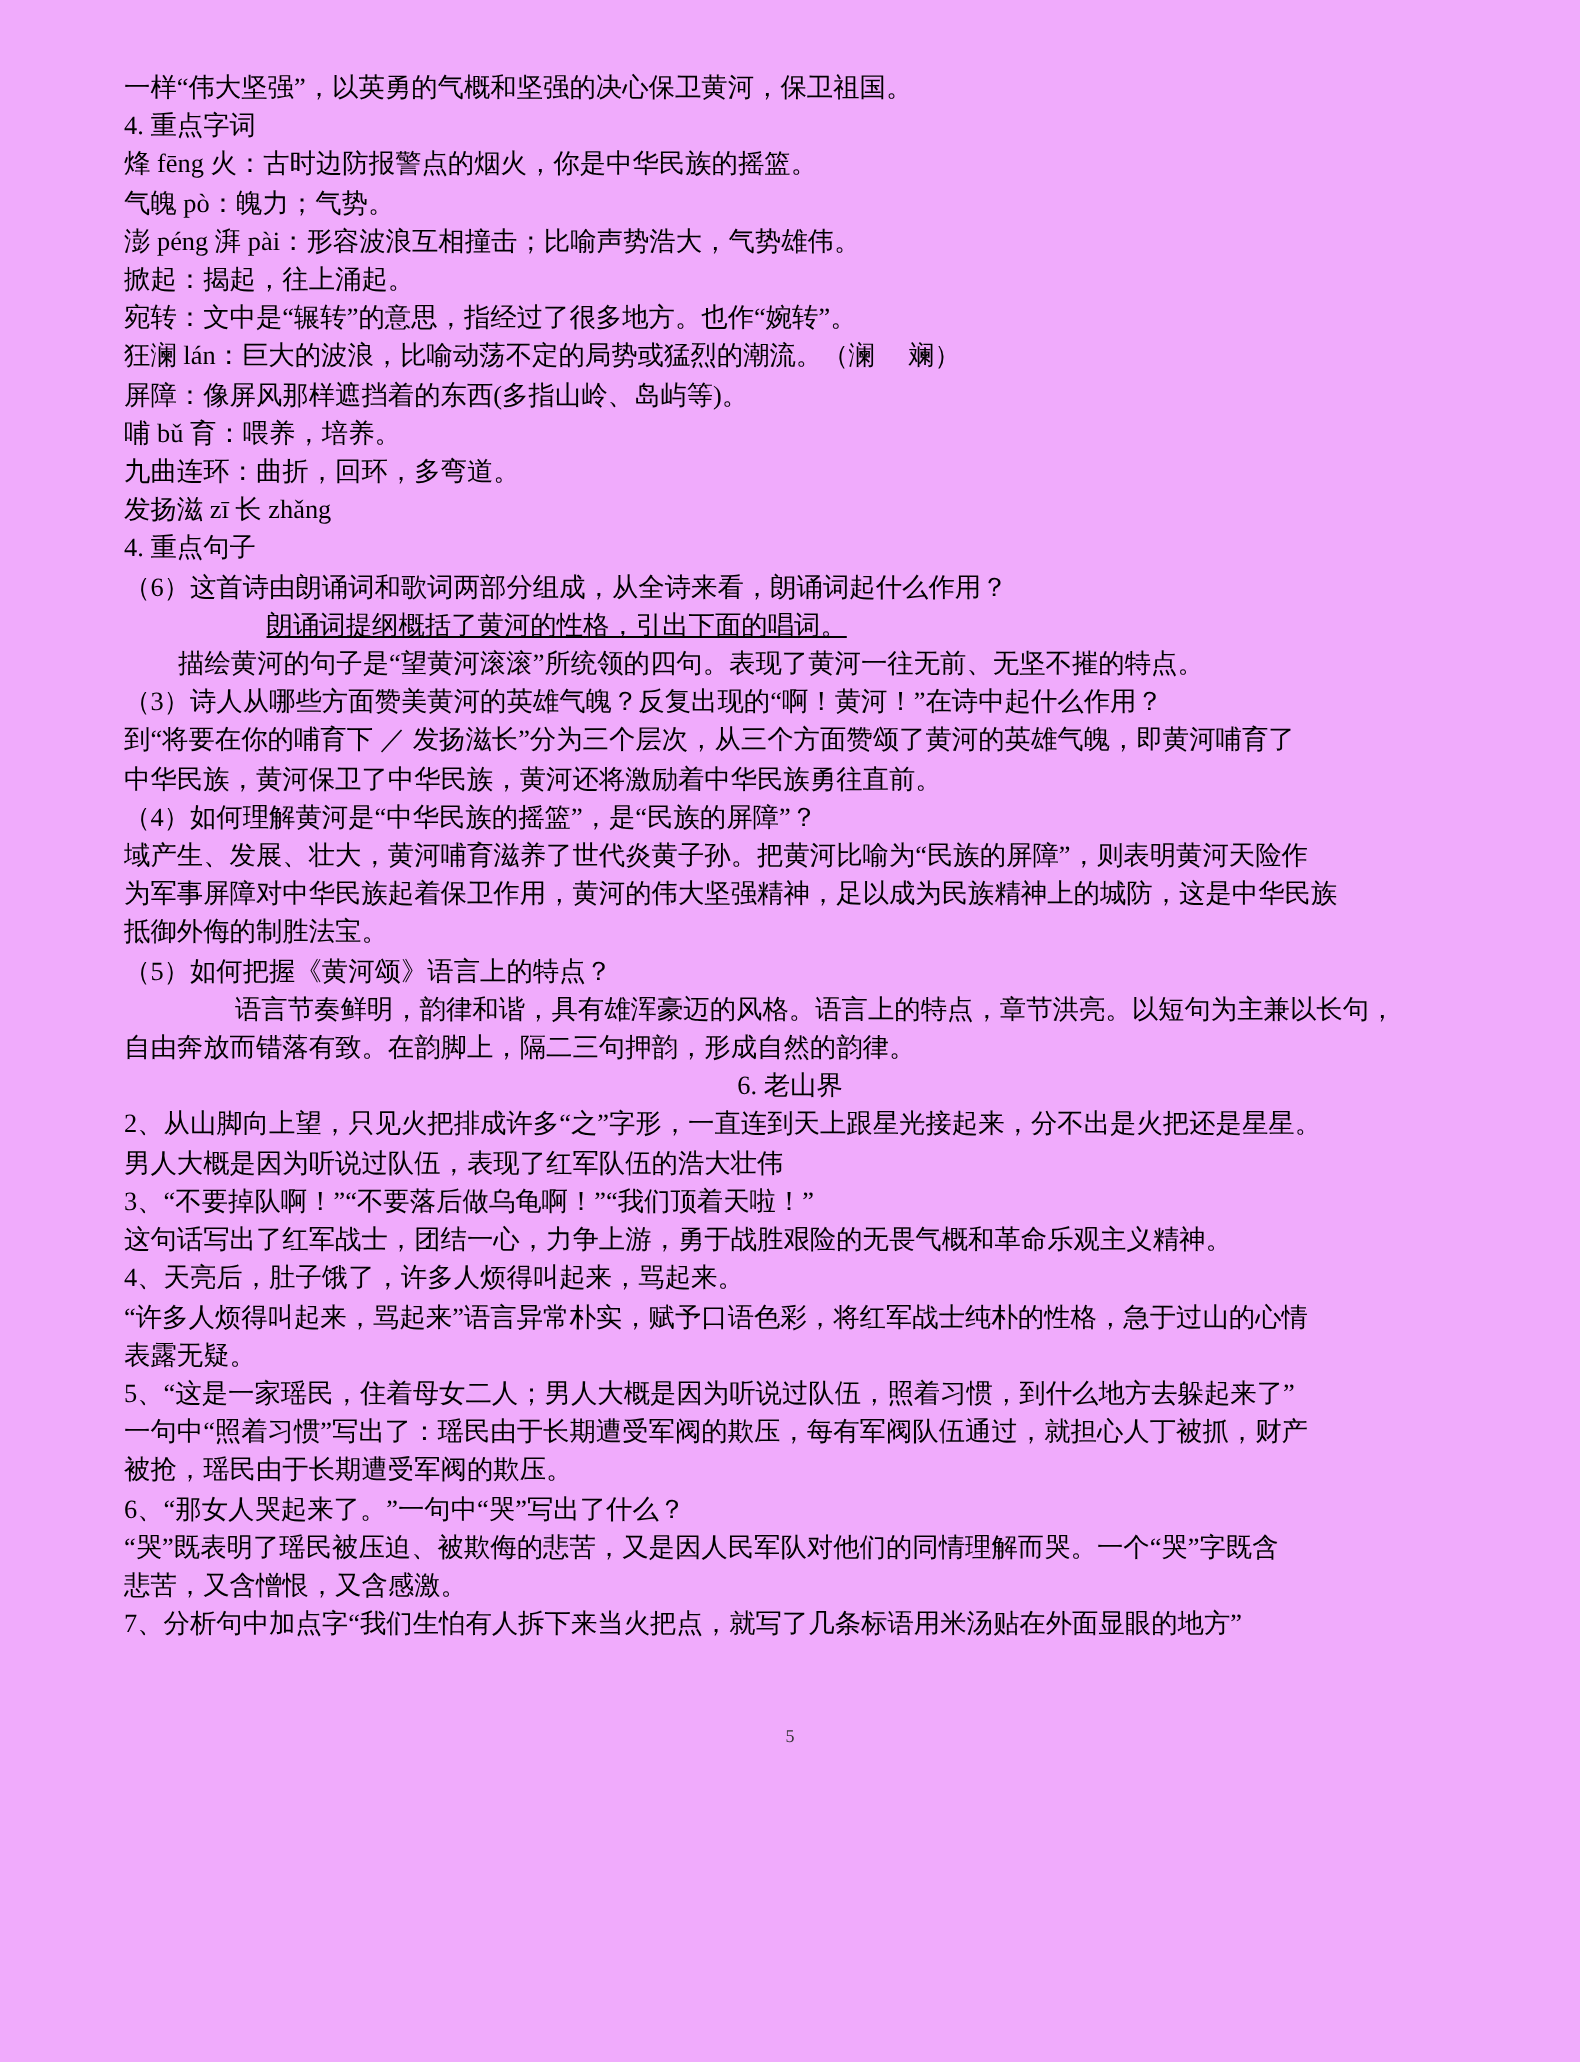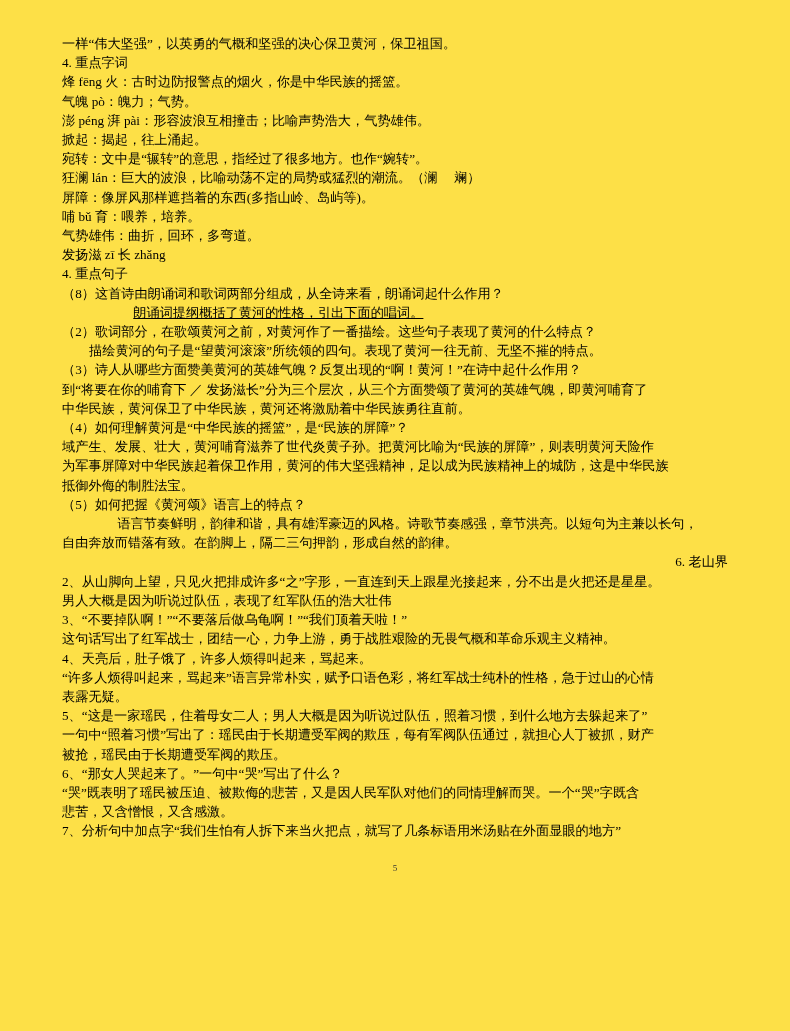--- a/index.html
+++ b/index.html
@@ -11,21 +11,21 @@
     width: 790px;
     height: 1031px;
     font-family: "Liberation Serif", "DejaVu Serif", serif;
     color: #000000;
     overflow: hidden;
   }
   .page {
     position: relative;
     width: 790px;
     height: 1031px;
-    background: #fde047;
+    background: #f0abfc;
     box-sizing: border-box;
     padding: 34px 62px 20px 62px;
   }
   .doc-body {
     font-size: 13.2px;
     line-height: 1.455;
     text-align: justify;
     text-justify: inter-ideograph;
   }
   .ln {
@@ -33,21 +33,21 @@
     padding: 0;
     white-space: pre-wrap;
     word-break: break-all;
   }
   
   .ind-0 { text-indent: 0; }
   .ind-2 { text-indent: 2.05em; }
   .ind-3 { text-indent: 3.1em; }
   .ind-4 { text-indent: 4.2em; }
   .ind-5 { text-indent: 5.4em; text-decoration: underline; }
-  .center { text-align: right; text-indent: 0; }
+  .center { text-align: center; text-indent: 0; }
   .page-number {
     position: absolute;
     left: 0;
     right: 0;
     bottom: 158px;
     text-align: center;
     font-size: 9px;
     color: #333333;
   }
 </style>
@@ -59,36 +59,35 @@
       <p class="ln ind-0">一样“伟大坚强”，以英勇的气概和坚强的决心保卫黄河，保卫祖国。</p>
       <p class="ln ind-0">4. 重点字词</p>
       <p class="ln ind-0">烽 fēng 火：古时边防报警点的烟火，你是中华民族的摇篮。</p>
       <p class="ln ind-0">气魄 pò：魄力；气势。</p>
       <p class="ln ind-0">澎 péng 湃 pài：形容波浪互相撞击；比喻声势浩大，气势雄伟。</p>
       <p class="ln ind-0">掀起：揭起，往上涌起。</p>
       <p class="ln ind-0">宛转：文中是“辗转”的意思，指经过了很多地方。也作“婉转”。</p>
       <p class="ln ind-0">狂澜 lán：巨大的波浪，比喻动荡不定的局势或猛烈的潮流。（澜　 斓）</p>
       <p class="ln ind-0">屏障：像屏风那样遮挡着的东西(多指山岭、岛屿等)。</p>
       <p class="ln ind-0">哺 bǔ 育：喂养，培养。</p>
-      <p class="ln ind-0">气势雄伟：曲折，回环，多弯道。</p>
+      <p class="ln ind-0">九曲连环：曲折，回环，多弯道。</p>
       <p class="ln ind-0">发扬滋 zī 长 zhǎng</p>
       <p class="ln ind-0">4. 重点句子</p>
-      <p class="ln ind-0">（8）这首诗由朗诵词和歌词两部分组成，从全诗来看，朗诵词起什么作用？</p>
+      <p class="ln ind-0">（6）这首诗由朗诵词和歌词两部分组成，从全诗来看，朗诵词起什么作用？</p>
       <p class="ln ind-5">朗诵词提纲概括了黄河的性格，引出下面的唱词。</p>
-      <p class="ln ind-0">（2）歌词部分，在歌颂黄河之前，对黄河作了一番描绘。这些句子表现了黄河的什么特点？</p>
       <p class="ln ind-2">描绘黄河的句子是“望黄河滚滚”所统领的四句。表现了黄河一往无前、无坚不摧的特点。</p>
       <p class="ln ind-0">（3）诗人从哪些方面赞美黄河的英雄气魄？反复出现的“啊！黄河！”在诗中起什么作用？</p>
       <p class="ln ind-0">到“将要在你的哺育下 ／ 发扬滋长”分为三个层次，从三个方面赞颂了黄河的英雄气魄，即黄河哺育了</p>
       <p class="ln ind-0">中华民族，黄河保卫了中华民族，黄河还将激励着中华民族勇往直前。</p>
       <p class="ln ind-0">（4）如何理解黄河是“中华民族的摇篮”，是“民族的屏障”？</p>
       <p class="ln ind-0">域产生、发展、壮大，黄河哺育滋养了世代炎黄子孙。把黄河比喻为“民族的屏障”，则表明黄河天险作</p>
       <p class="ln ind-0">为军事屏障对中华民族起着保卫作用，黄河的伟大坚强精神，足以成为民族精神上的城防，这是中华民族</p>
       <p class="ln ind-0">抵御外侮的制胜法宝。</p>
       <p class="ln ind-0">（5）如何把握《黄河颂》语言上的特点？</p>
-      <p class="ln ind-4">语言节奏鲜明，韵律和谐，具有雄浑豪迈的风格。诗歌节奏感强，章节洪亮。以短句为主兼以长句，</p>
+      <p class="ln ind-4">语言节奏鲜明，韵律和谐，具有雄浑豪迈的风格。语言上的特点，章节洪亮。以短句为主兼以长句，</p>
       <p class="ln ind-0">自由奔放而错落有致。在韵脚上，隔二三句押韵，形成自然的韵律。</p>
       <p class="ln center">6. 老山界</p>
       <p class="ln ind-0">2、从山脚向上望，只见火把排成许多“之”字形，一直连到天上跟星光接起来，分不出是火把还是星星。</p>
       <p class="ln ind-0">男人大概是因为听说过队伍，表现了红军队伍的浩大壮伟</p>
       <p class="ln ind-0">3、“不要掉队啊！”“不要落后做乌龟啊！”“我们顶着天啦！”</p>
       <p class="ln ind-0">这句话写出了红军战士，团结一心，力争上游，勇于战胜艰险的无畏气概和革命乐观主义精神。</p>
       <p class="ln ind-0">4、天亮后，肚子饿了，许多人烦得叫起来，骂起来。</p>
       <p class="ln ind-0">“许多人烦得叫起来，骂起来”语言异常朴实，赋予口语色彩，将红军战士纯朴的性格，急于过山的心情</p>
       <p class="ln ind-0">表露无疑。</p>
       <p class="ln ind-0">5、“这是一家瑶民，住着母女二人；男人大概是因为听说过队伍，照着习惯，到什么地方去躲起来了”</p>

